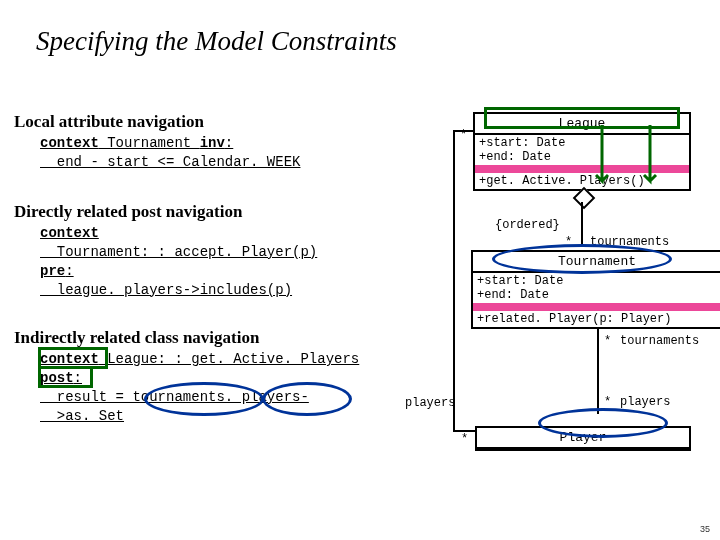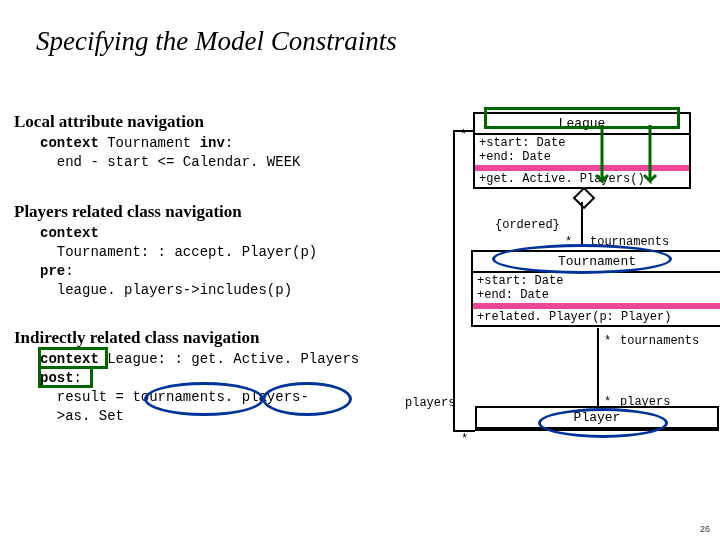--- a/index.html
+++ b/index.html
@@ -24,40 +24,41 @@
     font-size: 17px;
     font-weight: bold;
     position: absolute;
   }
   .code-block {
     font-family: "Courier New", monospace;
     font-size: 14px;
     line-height: 1.35;
     white-space: pre;
     position: absolute;
+    text-decoration: underline;
   }
   .kw { font-weight: bold; }
   .uml-box {
     position: absolute;
     background: #fff;
     border: 2px solid #000;
     box-sizing: border-box;
   }
   .uml-title {
     text-align: center;
     font-family: "Courier New", monospace;
     font-size: 13px;
     border-bottom: 2px solid #000;
     padding: 2px 16px;
   }
   .uml-row {
     font-family: "Courier New", monospace;
     font-size: 12px;
     padding: 1px 4px;
-    border-bottom: 6px solid #ec4899;
+    border-bottom: 8px solid #ec4899;
   }
   .uml-row:last-child { border-bottom: none; }
   .annot {
     position: absolute;
     font-family: "Courier New", monospace;
     font-size: 12px;
   }
   .green-rect {
     position: absolute;
     border: 3px solid #006600;
@@ -93,21 +94,21 @@
 </style>
 </head>
 <body>
 
 <div class="title">Specifying the Model Constraints</div>
 
 <div class="section-heading" style="top:112px;left:14px">Local attribute navigation</div>
 <div class="code-block" style="top:134px;left:40px" id="code1"><span class="kw">context</span> Tournament <span class="kw">inv</span>:
   end - start &lt;= Calendar. WEEK</div>
 
-<div class="section-heading" style="top:202px;left:14px">Players related class navigation</div>
+<div class="section-heading" style="top:202px;left:14px">Directly related post navigation</div>
 <div class="code-block" style="top:224px;left:40px" id="code2"><span class="kw">context</span>
   Tournament: : accept. Player(p)
 <span class="kw">pre</span>:
   league. players-&gt;includes(p)</div>
 
 <div class="section-heading" style="top:328px;left:14px">Indirectly related class navigation</div>
 <div class="code-block" style="top:350px;left:40px" id="code3"><span class="kw">context</span> League: : get. Active. Players
 <span class="kw">post</span>:
   result = tournaments. players-
   &gt;as. Set</div>
@@ -132,21 +133,21 @@
 +end: Date</div>
   <div class="uml-row">+related. Player(p: Player)</div>
 </div>
 
 <div class="line" style="top:328px;left:597px;width:2px;height:86px"></div>
 <div class="annot" style="top:334px;left:604px">*</div>
 <div class="annot" style="top:334px;left:620px">tournaments</div>
 <div class="annot" style="top:395px;left:604px">*</div>
 <div class="annot" style="top:395px;left:620px">players</div>
 
-<div class="uml-box" style="top:406px;left:475px;width:244px">
+<div class="uml-box" style="top:426px;left:475px;width:216px">
   <div class="uml-title">Player</div>
 </div>
 
 <div class="line" style="top:130px;left:453px;width:20px;height:2px"></div>
 <div class="line" style="top:130px;left:453px;width:2px;height:300px"></div>
 <div class="line" style="top:430px;left:453px;width:22px;height:2px"></div>
 <div class="annot" style="top:128px;left:460px">*</div>
 <div class="annot" style="top:432px;left:461px">*</div>
 <div class="annot" style="top:396px;left:405px">players</div>
 
@@ -159,13 +160,13 @@
 </svg>
 <svg class="arrow" style="top:125px;left:642px" width="20" height="70">
   <path d="M8 0 L8 56 L2 50 M8 56 L14 50" stroke="#006600" stroke-width="3" fill="none"></path>
 </svg>
 
 <div class="blue-ellipse" style="top:382px;left:144px;width:120px;height:34px"></div>
 <div class="blue-ellipse" style="top:382px;left:262px;width:90px;height:34px"></div>
 <div class="blue-ellipse" style="top:244px;left:492px;width:180px;height:30px"></div>
 <div class="blue-ellipse" style="top:408px;left:538px;width:130px;height:30px"></div>
 
-<div class="page-num">26</div>
+<div class="page-num">35</div>
 
 </body></html>

